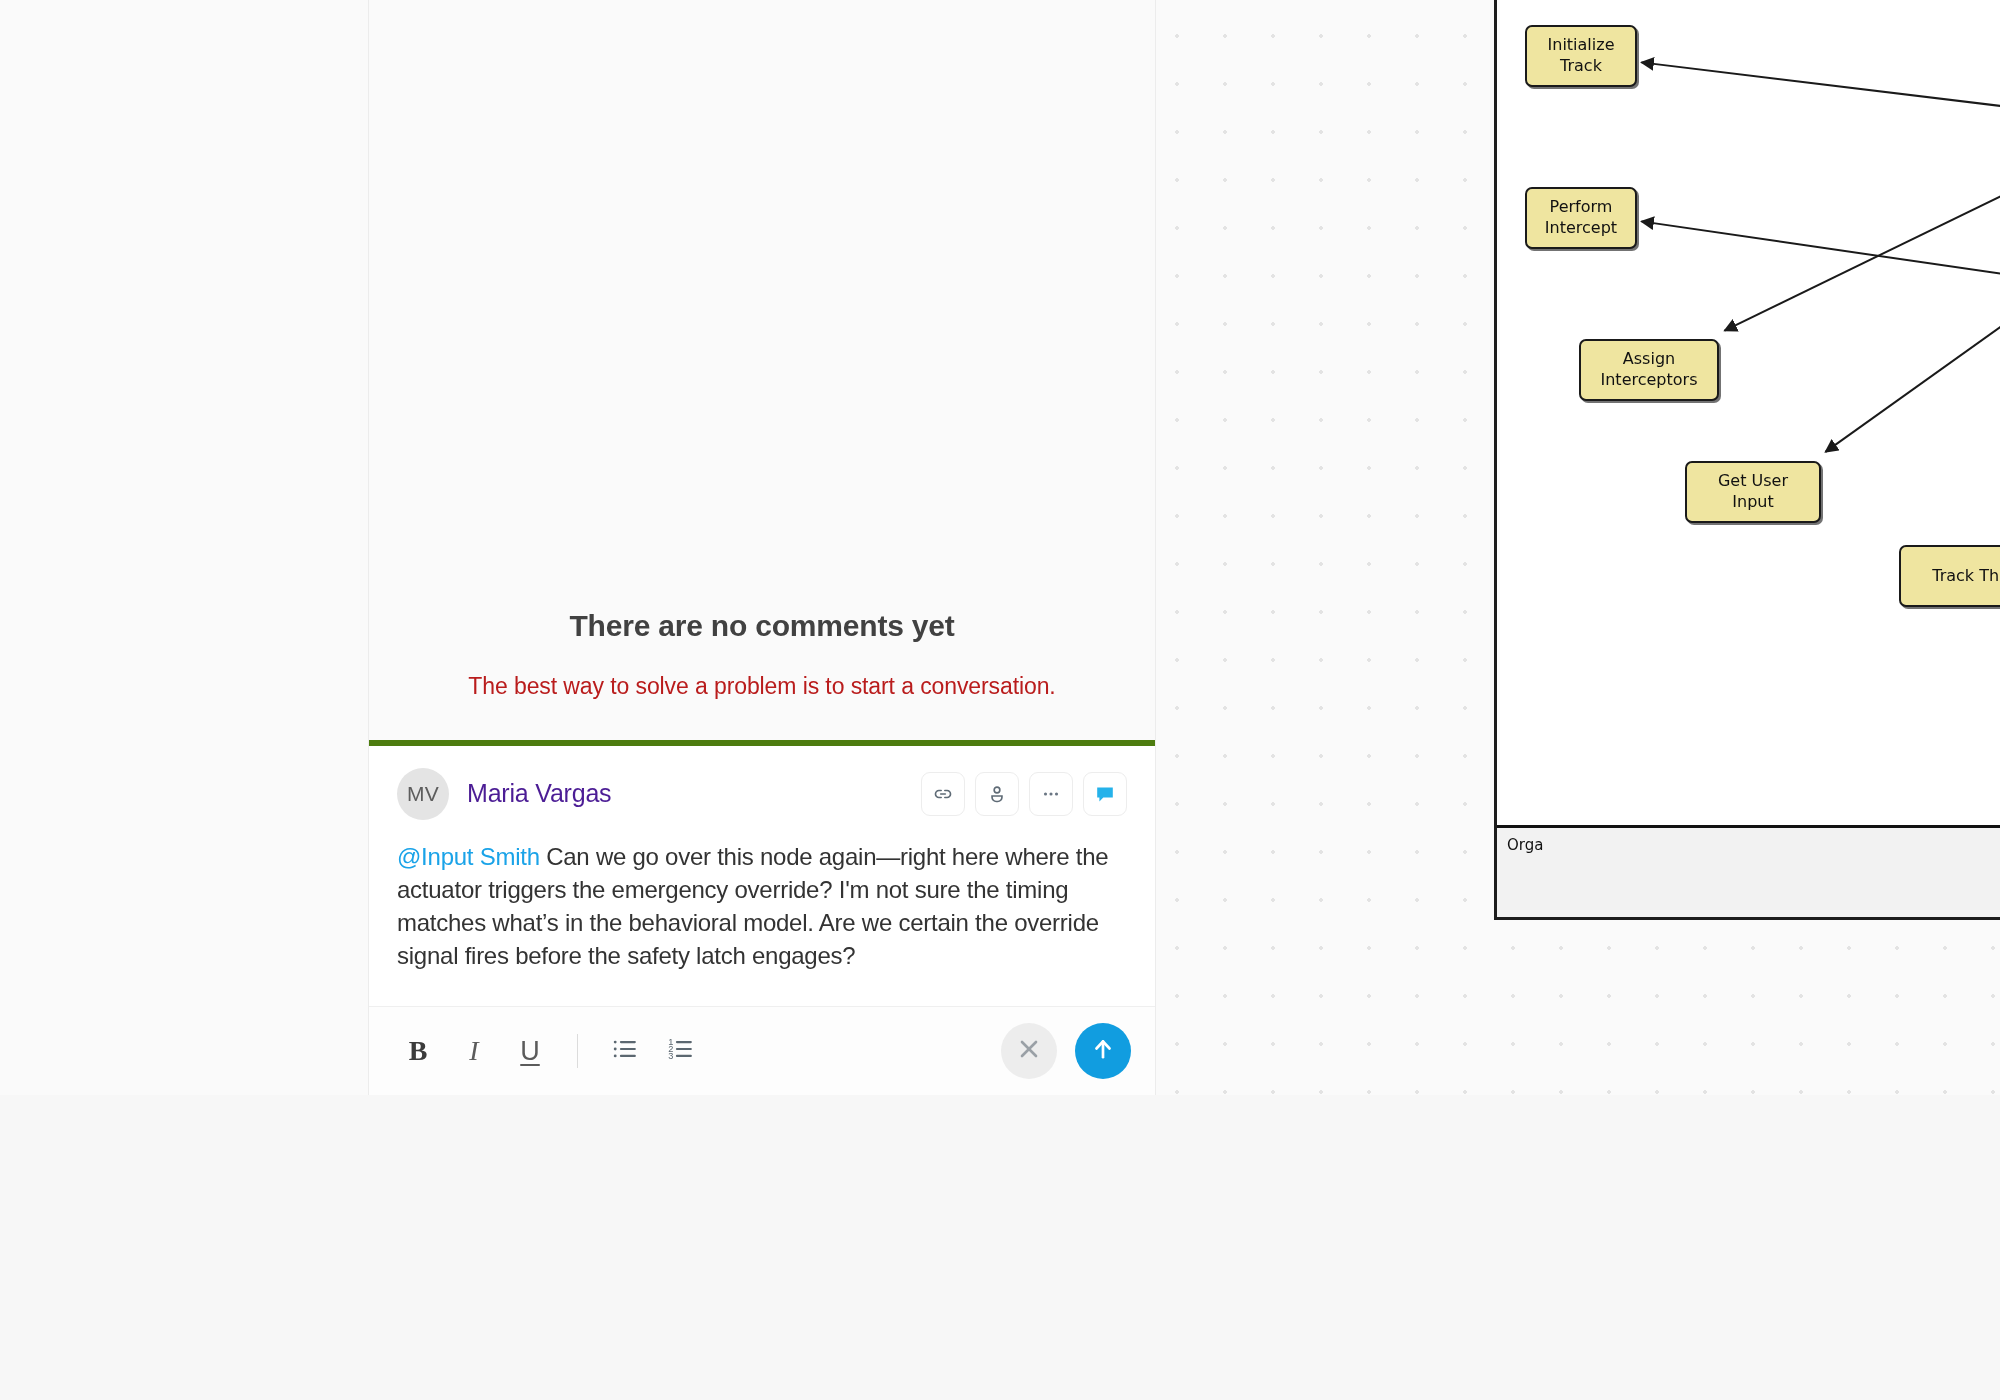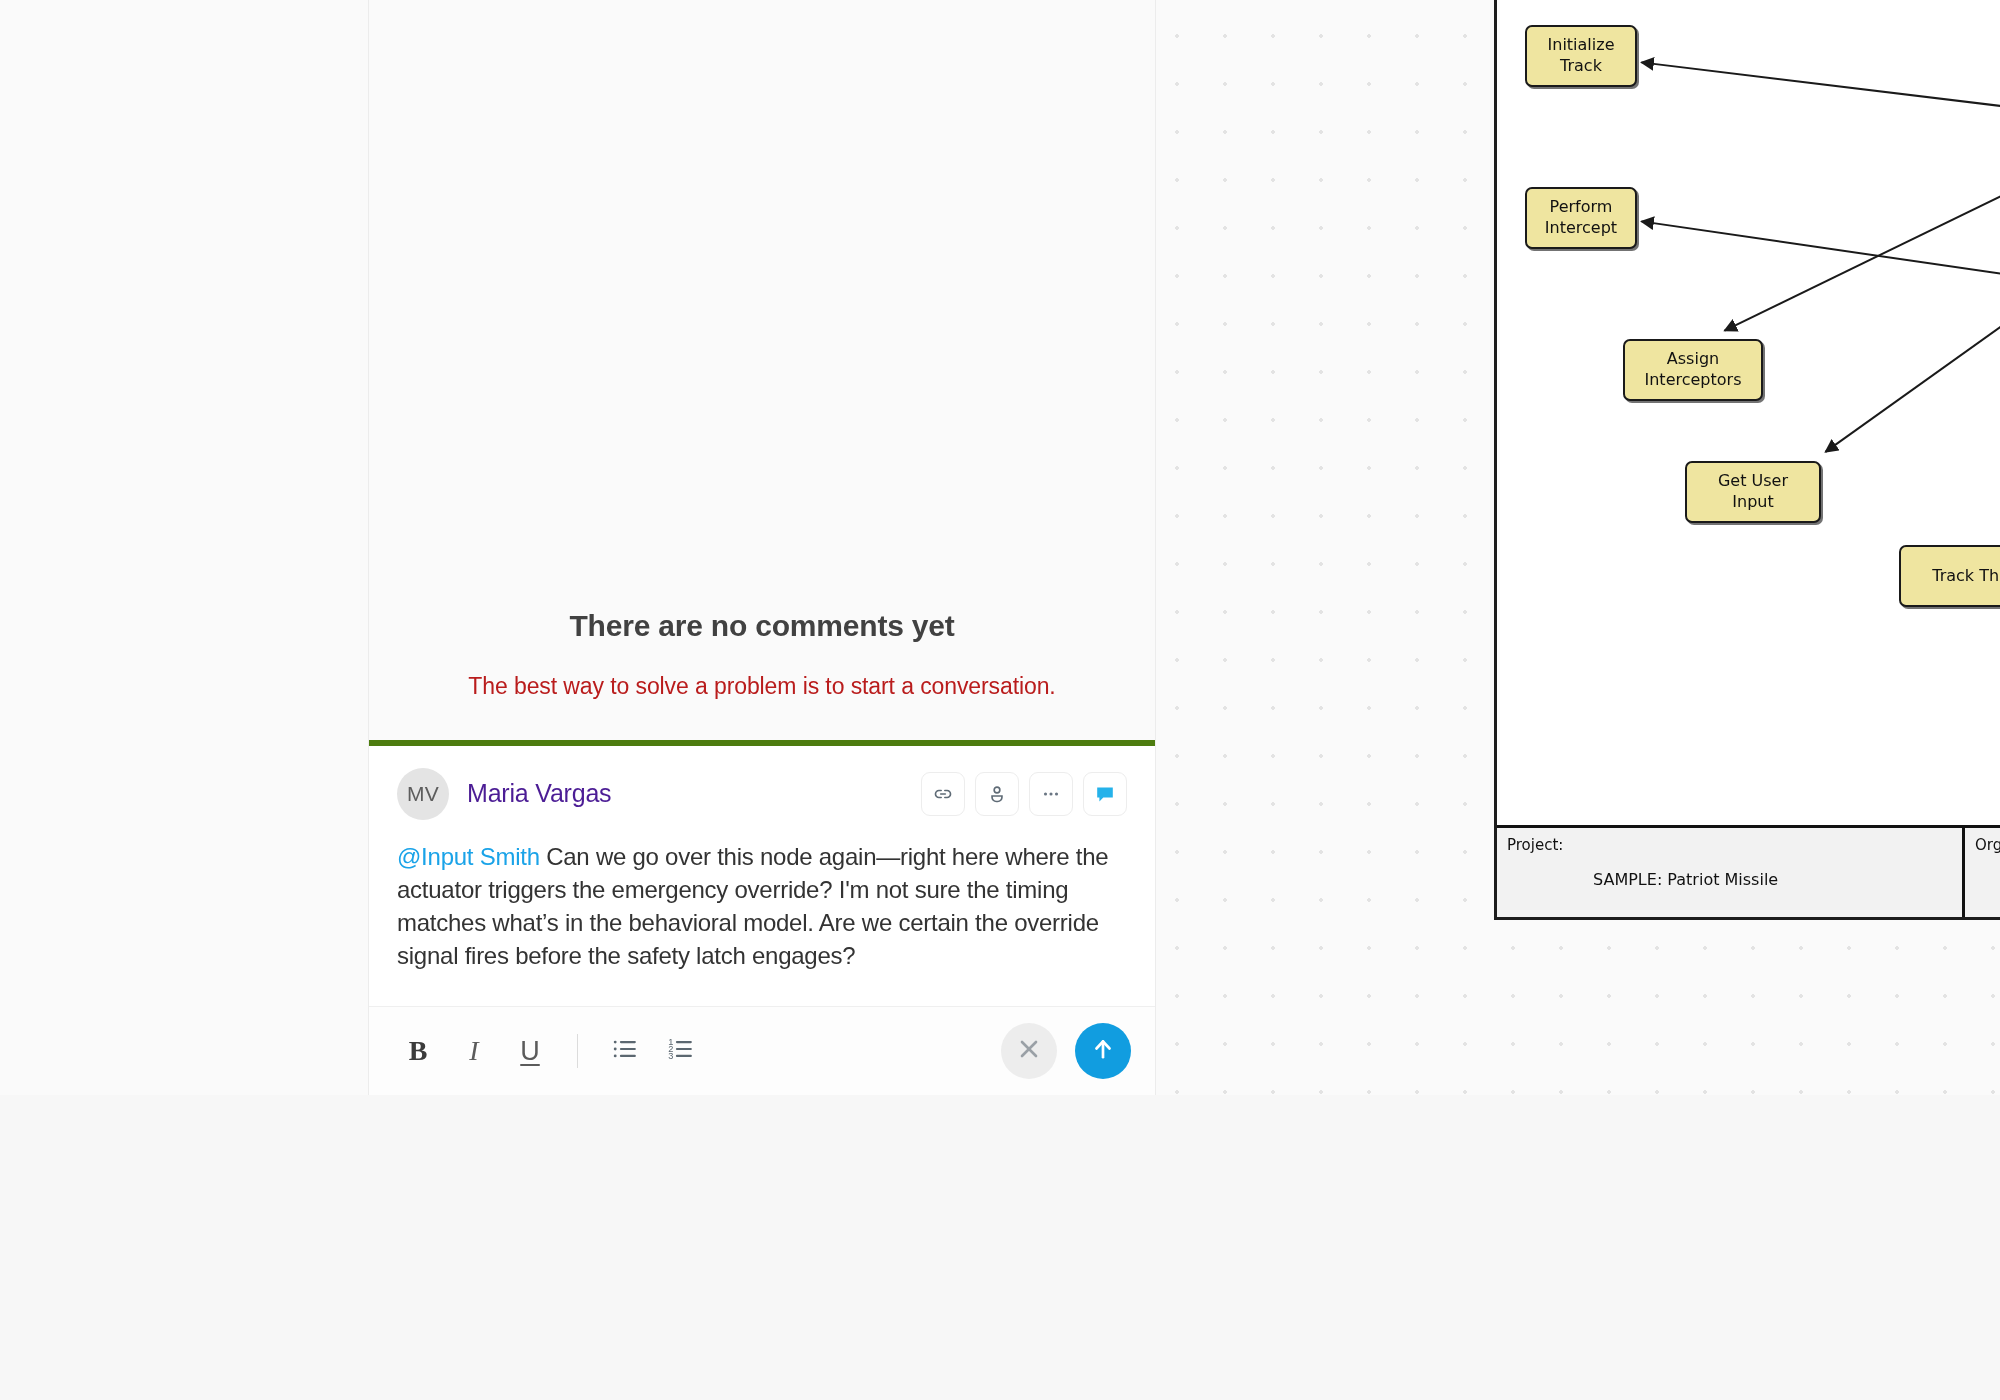--- a/index.html
+++ b/index.html
@@ -242,33 +242,29 @@
         <line x1="560" y1="440" x2="520" y2="576" stroke="#1a1a1a" stroke-width="2" marker-end="url(#arrow)"></line>
         <line x1="480" y1="0" x2="560" y2="60" stroke="#1a1a1a" stroke-width="2"></line>
       </svg>
 
       <div class="node" style="left:28px; top:62px; width:112px; height:62px;">Initialize
 Track</div>
 
       <div class="node" style="left:28px; top:224px; width:112px; height:62px;">Perform
 Intercept</div>
 
-      <div class="node" style="left:82px; top:376px; width:140px; height:62px;margin-left:44px;">Assign
+      <div class="node" style="left:82px; top:376px; width:140px; height:62px;">Assign
 Interceptors</div>
 
       <div class="node" style="left:188px; top:498px; width:136px; height:62px;">Get User
 Input</div>
 
       <div class="node" style="left:402px; top:582px; width:140px; height:62px;">Track Thr</div>
 
       <div class="titleblock">
-        <div class="tb-cell project">
-          <div class="tb-label">Project:</div>
-          <div class="tb-value">SAMPLE: Patriot Missile</div>
-        </div>
         <div class="tb-cell org">
           <div class="tb-label">Orga</div>
         </div>
       </div>
 
     </div>
   </div>
 
   <div class="comment-panel">
 

